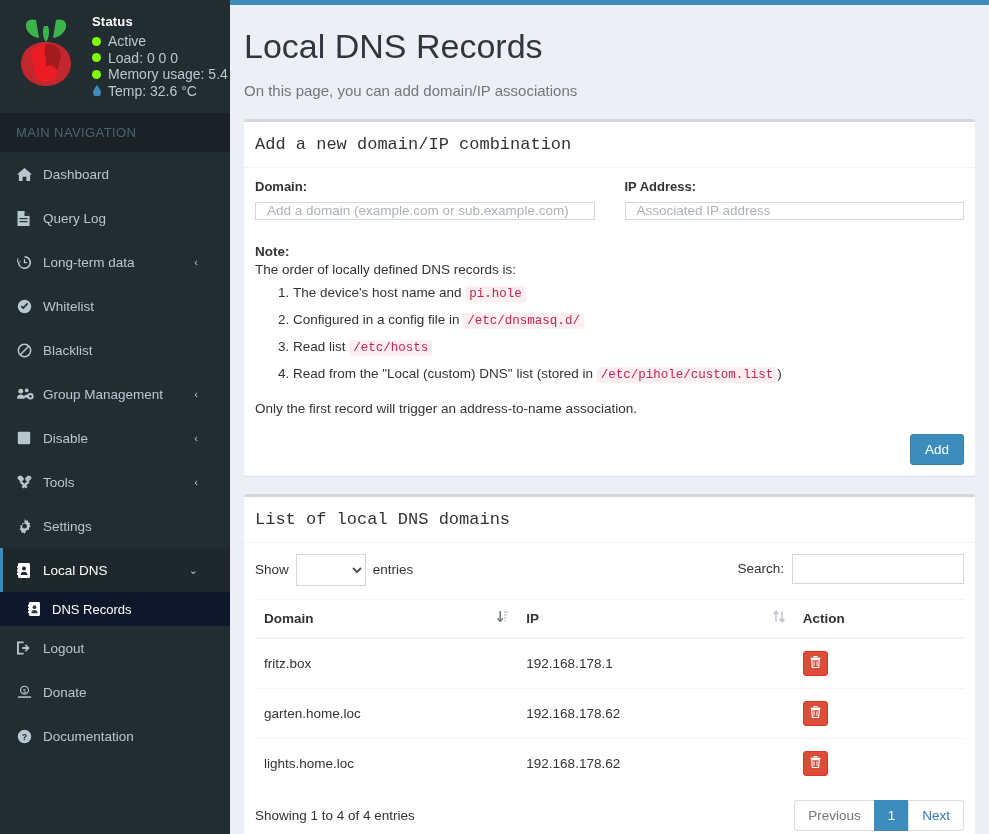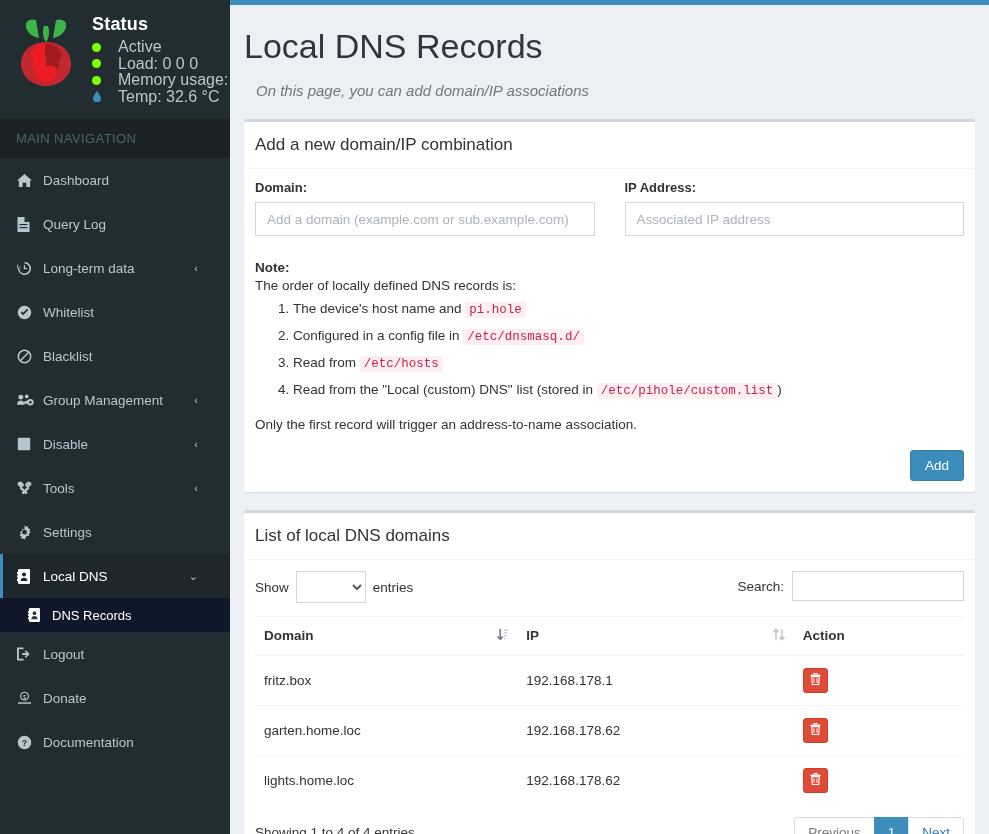--- a/index.html
+++ b/index.html
@@ -24,26 +24,26 @@
     display: flex;
     align-items: flex-start;
   }
   .logo-wrap {
     width: 92px; min-width: 92px;
     display: flex; justify-content: center; align-items: center;
     padding-top: 6px;
   }
   .status-info { padding-top: 4px; }
   .status-title {
-    color: #fff; font-size: 18px; font-weight: bold;
+    color: #fff; font-size: 13px; font-weight: bold;
     margin-bottom: 4px; letter-spacing: .2px;
   }
   .status-line {
-    color: #b8c7ce; font-size: 16px;
-    display: flex; align-items: center; gap: 17px;
+    color: #b8c7ce; font-size: 14px;
+    display: flex; align-items: center; gap: 7px;
     line-height: 16.5px; white-space: nowrap;
   }
   .dot {
     width: 9px; height: 9px; border-radius: 50%;
     display: inline-block; flex: 0 0 auto;
   }
   .drop { display: inline-block; width: 9px; text-align: center; line-height: 1; flex: 0 0 auto; }
 
   .nav-header {
     color: #4b646f; font-size: 13px; font-weight: normal;
@@ -95,46 +95,46 @@
   }
   .topbar { height: 5px; background: #3c8dbc; width: 100%; }
   .content-inner { padding: 16px 14px 0 14px; }
 
   .page-title {
     font-size: 34px; color: #2f3640; font-weight: normal;
     margin: 6px 0 0 0; line-height: 1.15;
   }
   .page-sub {
     font-size: 15px; color: #72777c;
-    margin: 16px 0 20px 12px;
-    font-style: italic;
+    margin: 16px 0 20px 0;
   }
 
   .box {
     background: #fff;
     border-top: 3px solid #d2d6de;
     border-radius: 3px;
     box-shadow: 0 1px 1px rgba(0,0,0,.08);
     margin-bottom: 18px;
   }
   .box-header {
     padding: 13px 4px 13px 11px;
     border-bottom: 1px solid #f4f4f4;
+    font-family: Liberation Mono, monospace;
   }
   .box-title { font-size: 17px; color: #333; font-weight: normal; }
   .box-body { padding: 11px; }
 
   .form-row { display: flex; gap: 30px; }
   .form-col { flex: 1; }
   .form-label {
     display: block; font-size: 13px; font-weight: bold;
     color: #333; margin-bottom: 7px;
   }
   .form-input {
-    width: 100%; height: 34px;
+    width: 100%; height: 18px;
     border: 1px solid #d2d6de; border-radius: 0;
     padding: 6px 11px; font-size: 13.5px;
     color: #555; font-family: "Liberation Sans", sans-serif;
     outline: none; background: #fff;
   }
   .form-input::placeholder { color: #aeb3b8; }
 
   .note-block { margin-top: 24px; font-size: 13.5px; color: #333; }
   .note-title { font-weight: bold; margin-bottom: 3px; }
   .note-intro { margin-bottom: 6px; }
@@ -469,21 +469,21 @@
             <div class="note-title">Note:</div>
             <div class="note-intro">The order of locally defined DNS records is:</div>
             <ol class="note-list">
               <li>
                 <span>The device's host name and </span><code class="inline">pi.hole</code><span></span>
               </li>
               <li>
                 <span>Configured in a config file in </span><code class="inline">/etc/dnsmasq.d/</code><span></span>
               </li>
               <li>
-                <span>Read from </span><code class="inline">/etc/hosts</code><span></span>
+                <span>Read list </span><code class="inline">/etc/hosts</code><span></span>
               </li>
               <li>
                 <span>Read from the "Local (custom) DNS" list (stored in </span><code class="inline">/etc/pihole/custom.list</code><span>)</span>
               </li>
             </ol>
             <div class="note-tail">Only the first record will trigger an address-to-name association.</div>
           </div>
 
           <div class="btn-row">
             <button class="btn-primary">Add</button>

